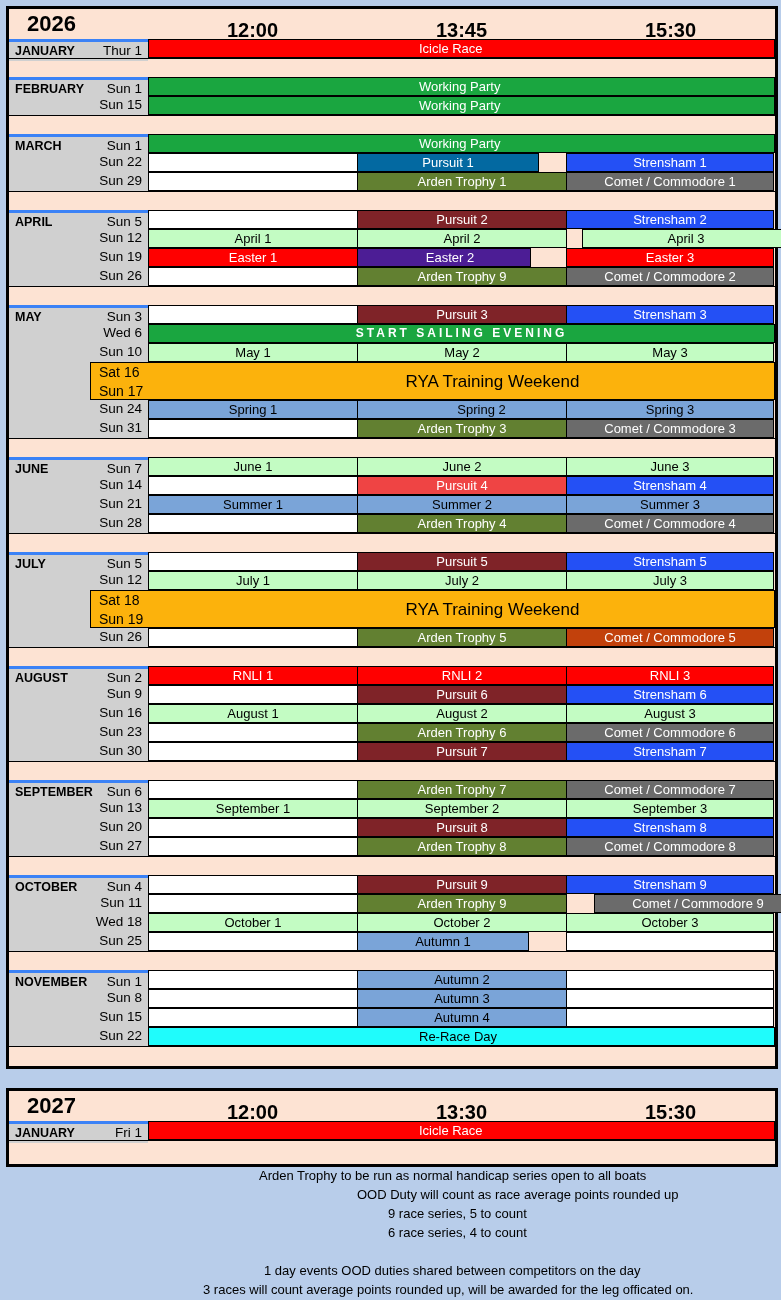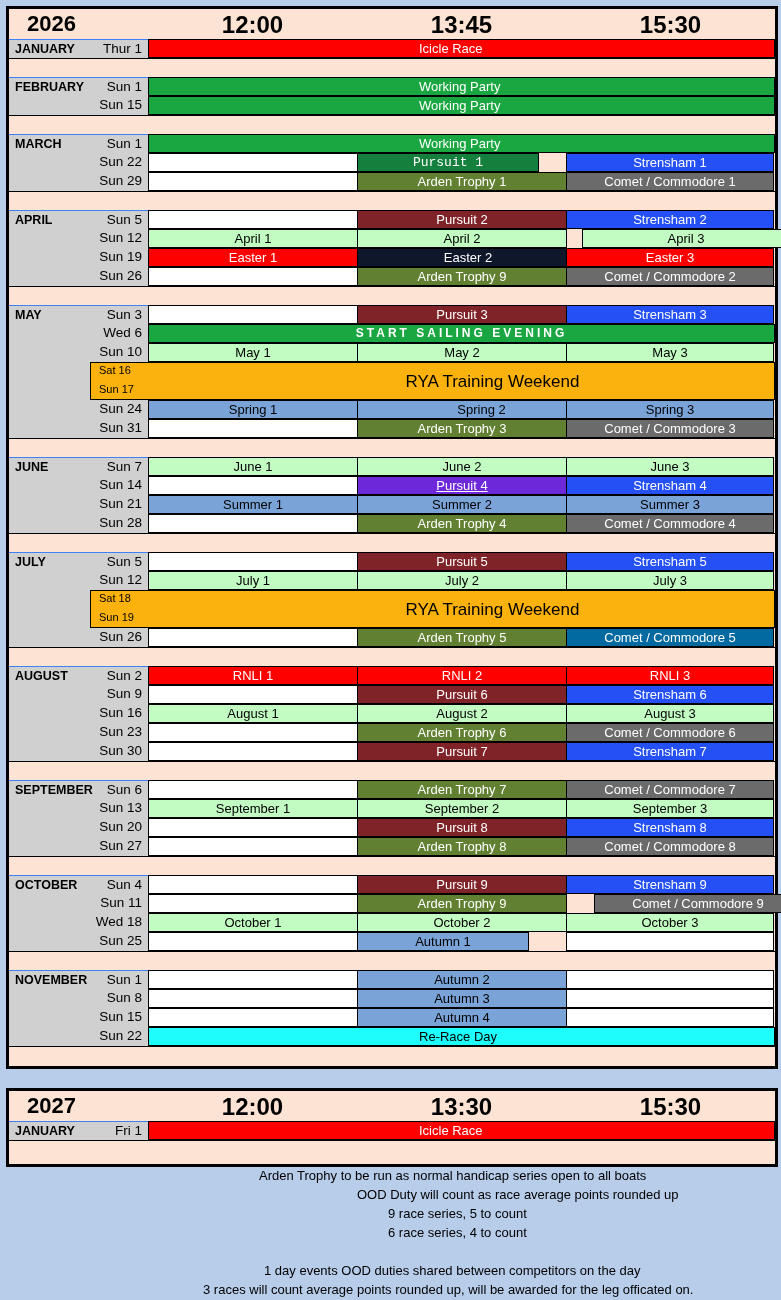--- a/index.html
+++ b/index.html
@@ -1,31 +1,31 @@
 <!DOCTYPE html>
 <html><head>
 <meta charset="utf-8">
 <style>
   html,body{margin:0;padding:0;}
   body{width:781px;height:1300px;background:#b8cdea;font-family:"Liberation Sans",sans-serif;position:relative;overflow:hidden;}
   .frame{position:absolute;left:6px;width:766px;border:3px solid #000;background:#fde3d3;box-sizing:content-box;}
   .hdr{position:relative;height:30px;}
   .hdr .year{position:absolute;left:18px;top:2px;font-size:22px;font-weight:bold;}
-  .hdr .t{position:absolute;top:2px;font-size:24px;font-weight:bold;width:209px;text-align:center;}
+  .hdr .t{position:absolute;top:10px;font-size:20px;font-weight:bold;width:209px;text-align:center;}
   .row{position:relative;height:19px;}
   .row.gap{height:19px;}
   .lab{position:absolute;left:0;top:0;width:139px;height:100%;background:#d0d0d0;}
-  .lab.top{border-top:1px solid #3b82f6;}
+  .lab.top{border-top:3px solid #3b82f6;}
   .month{position:absolute;left:6px;top:2px;font-size:12.5px;font-weight:bold;}
   .day{position:absolute;right:6px;top:1px;font-size:13.5px;}
   .cells{position:absolute;left:139px;top:0;right:0;height:100%;}
   .c{position:absolute;top:0;height:100%;box-sizing:border-box;border:1px solid #000;border-left-width:1px;text-align:center;font-size:13px;line-height:17px;overflow:hidden;white-space:nowrap;}
   .c.w{color:#fff;}
   .wide{position:absolute;left:81px;top:0;right:0;height:100%;background:#fcb20c;border:1px solid #000;box-sizing:border-box;}
-  .wide .d1,.wide .d2{position:absolute;left:8px;font-size:11px;}
+  .wide .d1,.wide .d2{position:absolute;left:8px;font-size:14px;}
   .wide .d1{top:1px;} .wide .d2{top:20px;}
   .wide .txt{position:absolute;left:0;right:0;top:9px;text-align:center;font-size:17px;padding-left:120px;box-sizing:border-box;}
   .notes{position:absolute;left:0;width:781px;top:1166px;font-size:13px;line-height:19px;}
   .notes div{position:absolute;white-space:nowrap;}
 </style>
 </head>
 <body>
 
 <div id="cal2026" class="frame" style="top:6px;height:1057px;">
     <div class="hdr">
@@ -70,21 +70,21 @@
       <div class="cells">
         <div class="c w" style="left: 0px; right: 0px; background: rgb(26, 166, 64); text-align: left; padding-left: 270px;">Working Party</div>
       </div>
     </div>
     <div class="row">
       <div class="lab">
         <span class="day">Sun 22</span>
       </div>
       <div class="cells">
         <div class="c" style="left: 0px; width: 210px; background: rgb(255, 255, 255);"></div>
-        <div class="c w" style="left: 209px; width: 182px; background: #15803d; font-family: Liberation Mono, monospace;">Pursuit 1</div>
+        <div class="c w" style="left: 209px; width: 182px; background: #0369a1;">Pursuit 1</div>
         <div class="c w" style="left: 418px; width: 208px; background: rgb(36, 80, 245);">Strensham 1</div>
       </div>
     </div>
     <div class="row">
       <div class="lab">
         <span class="day">Sun 29</span>
       </div>
       <div class="cells">
         <div class="c" style="left: 0px; width: 210px; background: rgb(255, 255, 255);"></div>
         <div class="c w" style="left: 209px; width: 210px; background: rgb(98, 128, 49);">Arden Trophy 1</div>
@@ -112,21 +112,21 @@
         <div class="c" style="left: 209px; width: 210px; background: rgb(195, 252, 195);">April 2</div>
         <div class="c" style="left: 418px; width: 208px; background: rgb(195, 252, 195); margin-left: 16px;">April 3</div>
       </div>
     </div>
     <div class="row">
       <div class="lab">
         <span class="day">Sun 19</span>
       </div>
       <div class="cells">
         <div class="c w" style="left: 0px; width: 210px; background: rgb(255, 0, 0);">Easter 1</div>
-        <div class="c w" style="left: 209px; width: 210px; background: #0f172a; padding-left: 12px;">Easter 2</div>
+        <div class="c w" style="left: 209px; width: 174px; background: #4c1d95; padding-left: 12px;">Easter 2</div>
         <div class="c w" style="left: 418px; width: 208px; background: rgb(255, 0, 0);">Easter 3</div>
       </div>
     </div>
     <div class="row">
       <div class="lab">
         <span class="day">Sun 26</span>
       </div>
       <div class="cells">
         <div class="c" style="left: 0px; width: 210px; background: rgb(255, 255, 255);"></div>
         <div class="c w" style="left: 209px; width: 210px; background: rgb(98, 128, 49);">Arden Trophy 9</div>
@@ -202,21 +202,21 @@
         <div class="c" style="left: 209px; width: 210px; background: rgb(195, 252, 195);">June 2</div>
         <div class="c" style="left: 418px; width: 208px; background: rgb(195, 252, 195);">June 3</div>
       </div>
     </div>
     <div class="row">
       <div class="lab">
         <span class="day">Sun 14</span>
       </div>
       <div class="cells">
         <div class="c" style="left: 0px; width: 210px; background: rgb(255, 255, 255);"></div>
-        <div class="c w" style="left: 209px; width: 210px; background: #6d28d9; text-decoration: underline;">Pursuit 4</div>
+        <div class="c w" style="left: 209px; width: 210px; background: #ef4444;">Pursuit 4</div>
         <div class="c w" style="left: 418px; width: 208px; background: rgb(36, 80, 245);">Strensham 4</div>
       </div>
     </div>
     <div class="row">
       <div class="lab">
         <span class="day">Sun 21</span>
       </div>
       <div class="cells">
         <div class="c" style="left: 0px; width: 210px; background: rgb(122, 164, 216);">Summer 1</div>
         <div class="c" style="left: 209px; width: 210px; background: rgb(122, 164, 216);">Summer 2</div>
@@ -263,21 +263,21 @@
         <div class="txt">RYA Training Weekend</div>
       </div>
     </div>
     <div class="row">
       <div class="lab">
         <span class="day">Sun 26</span>
       </div>
       <div class="cells">
         <div class="c" style="left: 0px; width: 210px; background: rgb(255, 255, 255);"></div>
         <div class="c w" style="left: 209px; width: 210px; background: rgb(98, 128, 49);">Arden Trophy 5</div>
-        <div class="c w" style="left: 418px; width: 208px; background: #0369a1;">Comet / Commodore 5</div>
+        <div class="c w" style="left: 418px; width: 208px; background: #c2410c;">Comet / Commodore 5</div>
       </div>
     </div>
     <div class="row gap" style="border-top: 1px solid rgb(0, 0, 0); box-sizing: border-box;"></div>
     <div class="row">
       <div class="lab top">
         <span class="month">AUGUST</span>
         <span class="day">Sun 2</span>
       </div>
       <div class="cells">
         <div class="c w" style="left: 0px; width: 210px; background: rgb(255, 0, 0);">RNLI 1</div>

